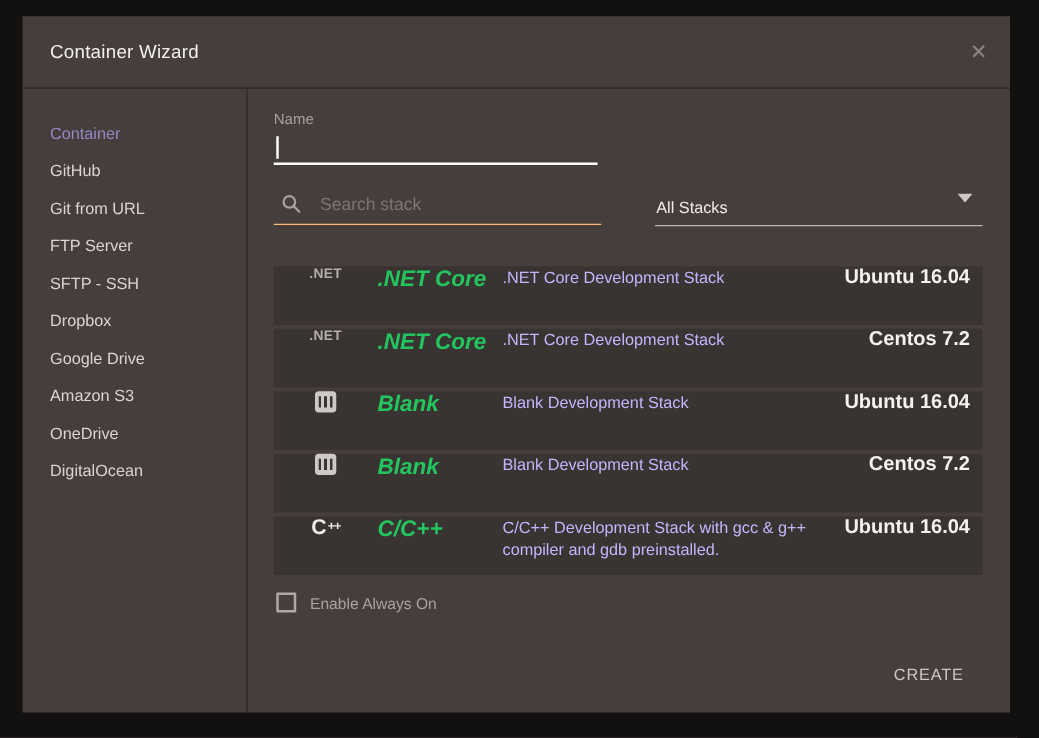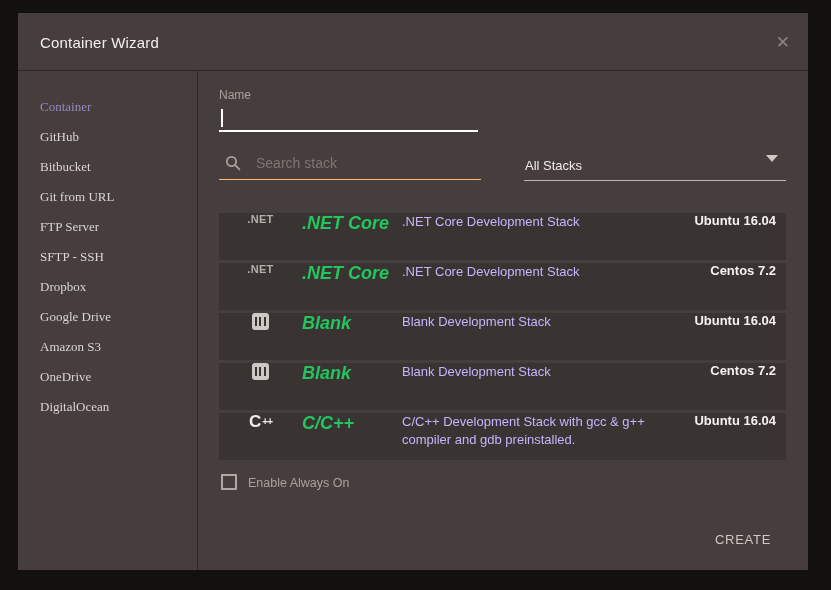--- a/index.html
+++ b/index.html
@@ -24,21 +24,21 @@
     color:#8A8481; font-size:17px; line-height:1; cursor:pointer; user-select:none;
   }
   
   .dlg-body { display:flex; height:499px; }
   .sidebar {
     width:180px; box-sizing:border-box; border-right:1px solid #2B2726;
     padding-top:21px; flex-shrink:0;
   }
   .side-item {
     height:30px; line-height:30px; padding-left:22px;
-    font-size:13px; color:#DAD5D3; cursor:pointer; white-space:nowrap;font-family:Liberation Serif, serif;
+    font-size:13px; color:#DAD5D3; cursor:pointer; white-space:nowrap;
   }
   .side-item.selected { color:#9589C2; }
   .main { position:relative; flex:1; }
   
   .name-label { position:absolute; left:21px; top:17px; font-size:12px; color:#A8A09C; }
   .name-field {
     position:absolute; left:21px; top:31px; width:259px; height:28px;
     border-bottom:2px solid #FFFFFF;
   }
   .name-field input {
@@ -74,21 +74,21 @@
   .stack-list { position:absolute; left:21px; top:142px; width:567px; }
   .stack-row {
     height:47px; margin-bottom:3px; background:#393332;
     display:flex; align-items:flex-start; cursor:pointer;
   }
   .cell-icon { width:83px; display:flex; justify-content:center; align-items:center; flex-shrink:0; }
   .cell-name { width:100px; flex-shrink:0; font-size:18px; font-weight:bold; color:#22c55e;font-style:italic; }
   .cell-desc { flex:1; font-size:13px; color:#c4b5fd; line-height:1.35; padding-right:12px; }
   .cell-os {
     width:112px; flex-shrink:0; box-sizing:border-box; padding-right:10px;
-    font-size:13px; font-weight:bold; color:#F5F2F0; text-align:right; white-space:nowrap;
+    font-size:16px; font-weight:bold; color:#F5F2F0; text-align:right; white-space:nowrap;
   }
   .dotnet-icon { font-size:11px; font-weight:bold; color:#B5AFAC; letter-spacing:0.3px; }
   .blank-icon {
     width:17px; height:17px; background:#CFC9C6; border-radius:3px;
     display:flex; align-items:center; justify-content:center;
   }
   .blank-icon::before {
     content:""; width:11px; height:9px;
     background:linear-gradient(90deg, #393332 0 2px, transparent 2px 4.5px,
                #393332 4.5px 6.5px, transparent 6.5px 9px, #393332 9px 11px);
@@ -126,23 +126,20 @@
   <div class="dlg-body">
     <nav class="sidebar">
   <div class="side-item selected">
     <span>Container</span>
   </div>
 
   <div class="side-item">
     <span>GitHub</span>
   </div>
 
-  <div class="side-item">
-    <span>Bitbucket</span>
-  </div>
 
   <div class="side-item">
     <span>Git from URL</span>
   </div>
 
   <div class="side-item">
     <span>FTP Server</span>
   </div>
 
   <div class="side-item">

